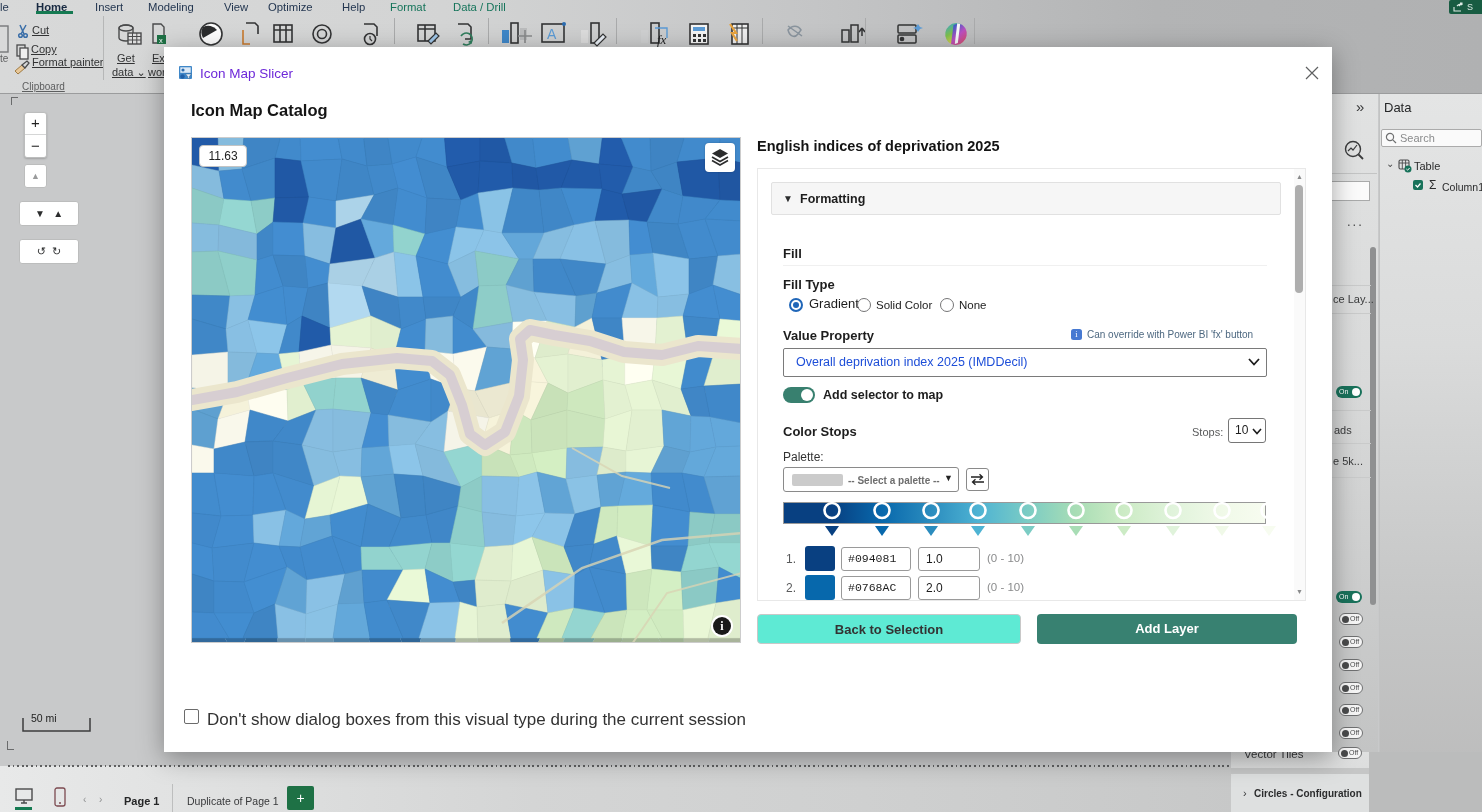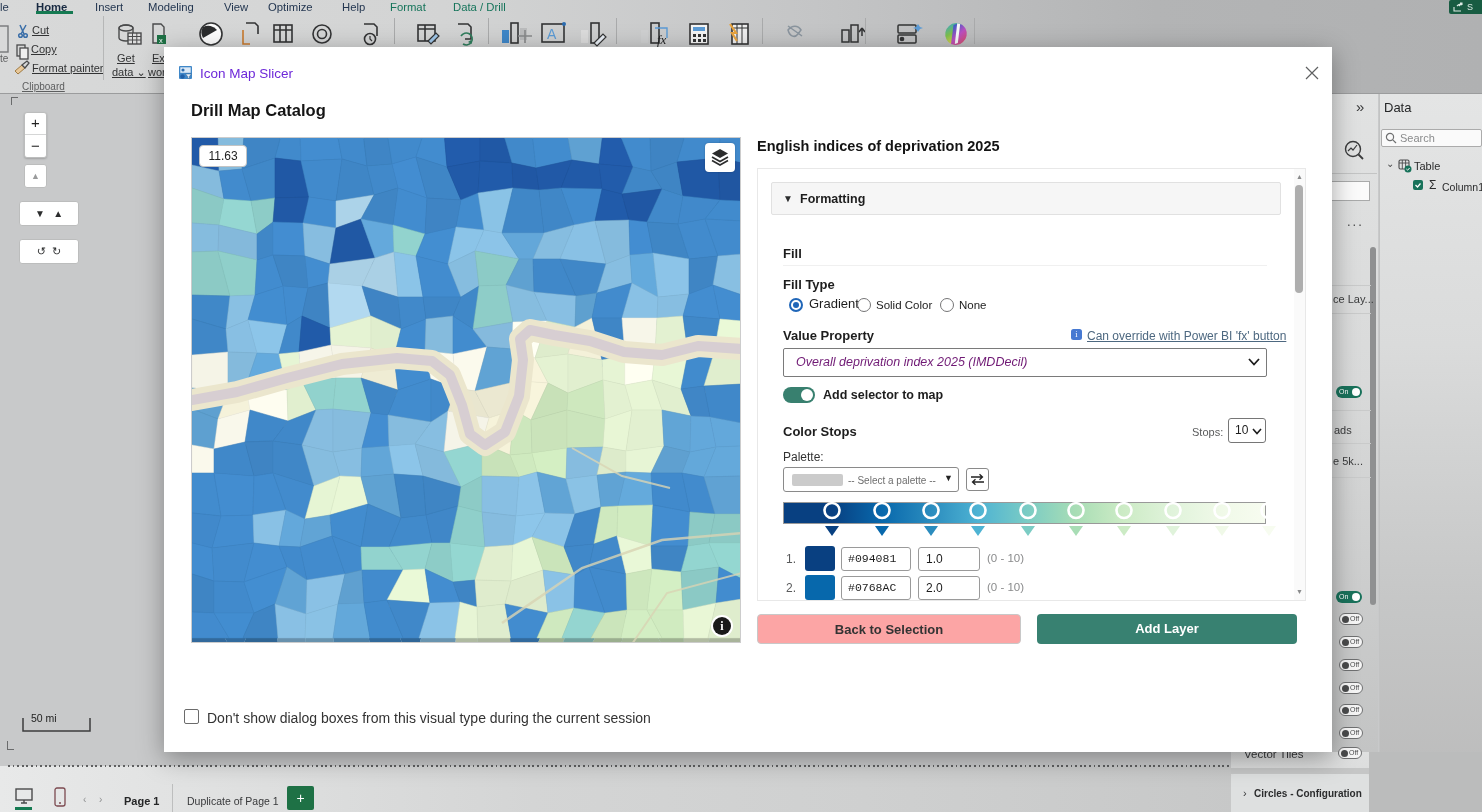--- a/index.html
+++ b/index.html
@@ -72,21 +72,21 @@
     <rect x="20" y="26" width="8" height="11" fill="#efefef"></rect>
   </g>
 
   <g>
     <path d="M15 49 l7 -6 3 3 -7 6 z" fill="#e8c89a" stroke="#a07b42" stroke-width="1"></path>
     <path d="M22 43 l5 -4 2 2 -4 5 z" fill="none" stroke="#4a4b4c" stroke-width="1.3"></path>
   </g>
 </svg>
 <div class="rtx" style="left:32px;top:24px;">Cut</div>
 <div class="rtx" style="left:31px;top:43px;">Copy</div>
-<div class="rtx" style="left:32px;top:62px;">Format painter</div>
+<div class="rtx" style="left:32px;top:56px;">Format painter</div>
 <div class="rtx rgray" style="left:22px;top:81px;">Clipboard</div>
 <div class="vsep" style="left:103px;"></div>
 
 <svg class="abs" style="left:115px;top:24px;" width="30" height="26" viewBox="0 0 30 26">
   <g stroke="#4a4b4c" stroke-width="1.4" fill="none">
    <path d="M4 4 a7 3 0 0 1 14 0 v10 a7 3 0 0 1 -14 0 z"></path>
    <ellipse cx="11" cy="4" rx="7" ry="3"></ellipse>
   </g>
   <rect x="13" y="9" width="13" height="11" fill="#dddddd" stroke="#4a4b4c" stroke-width="1.4"></rect>
   <path d="M13 12.5 h13 M13 16 h13 M17.5 9 v11 M21.8 9 v11" stroke="#4a4b4c" stroke-width="1"></path>
@@ -321,21 +321,21 @@
  <rect x="0" y="0" width="13" height="13" rx="1" fill="#3f87c8"></rect>
  <rect x="1.3" y="1.3" width="10.4" height="5.5" fill="#dce9f6"></rect>
  <circle cx="4" cy="4" r="1.6" fill="#2b6cb0"></circle>
  <path d="M6.5 8 h6 l-2.2 2.5 v2.5 l-1.6 -1 v-1.5 z" fill="#eef3fa" stroke="#2b5c8f" stroke-width="0.5"></path>
  <circle cx="3.5" cy="10.5" r="2.2" fill="#1f5fa8"></circle>
 </svg>
 <div class="abs" style="left:200px;top:66px;font-size:13.5px;color:#6d28d9;">Icon Map Slicer</div>
 <svg class="abs" style="left:1305px;top:66px;" width="14" height="14" viewBox="0 0 14 14">
  <path d="M1 1 L13 13 M13 1 L1 13" stroke="#5f6061" stroke-width="1.2"></path>
 </svg>
-<div class="abs" style="left:191px;top:101px;font-size:16.5px;font-weight:bold;color:#141414;">Drill Map Catalog</div>
+<div class="abs" style="left:191px;top:101px;font-size:16.5px;font-weight:bold;color:#141414;">Icon Map Catalog</div>
 
 <div class="abs" style="left:191px;top:137px;width:550px;height:506px;overflow:hidden;border:1px solid #cccccc;">
     <svg width="550" height="506" viewBox="0 0 550 506" style="display:block">
 <rect width="550" height="506" fill="#bcd9ec"></rect>
 <polygon points="0,1 26,1 27,40 0,34" fill="#19447f"></polygon>
 <polygon points="26,1 52,1 50,38 27,40" fill="#658ea7"></polygon>
 <polygon points="52,1 90,1 83,27 50,38" fill="#2f6595"></polygon>
 <polygon points="90,1 108,1 109,30 83,27" fill="#31689b"></polygon>
 <polygon points="108,1 145,1 150,28 109,30" fill="#326b9e"></polygon>
 <polygon points="145,1 171,1 175,35 150,28" fill="#31689b"></polygon>
@@ -979,44 +979,44 @@
 <div class="abs" style="left:789px;top:298px;width:14px;height:14px;border:2px solid #2066b8;border-radius:50%;"></div>
 <div class="abs" style="left:793px;top:302px;width:6px;height:6px;background:#2066b8;border-radius:50%;"></div>
 <div class="abs" style="left:809px;top:296px;font-size:13px;color:#1d1d1d;">Gradient</div>
 <div class="abs" style="left:857px;top:298px;width:14px;height:14px;border:1.4px solid #757576;border-radius:50%;"></div>
 <div class="abs" style="left:876px;top:299px;font-size:11.5px;color:#1d1d1d;">Solid Color</div>
 <div class="abs" style="left:940px;top:298px;width:14px;height:14px;border:1.4px solid #757576;border-radius:50%;"></div>
 <div class="abs" style="left:959px;top:299px;font-size:11.5px;color:#1d1d1d;">None</div>
 
 <div class="abs b13" style="left:783px;top:328px;">Value Property</div>
 <div class="abs" style="left:1071px;top:329px;width:11px;height:11px;background:#4679d2;border-radius:2.5px;color:#fff;font-size:8.5px;text-align:center;line-height:11px;font-family:'Liberation Serif',serif;">i</div>
-<div class="abs" style="left:1087px;top:329px;font-size:12px;color:#4d6880;text-decoration:underline;">Can override with Power BI 'fx' button</div>
+<div class="abs" style="left:1087px;top:329px;font-size:10px;color:#4d6880;">Can override with Power BI 'fx' button</div>
 
 <div class="abs" style="left:783px;top:348px;width:484px;height:29px;border:1px solid #7a7a7a;border-radius:2px;background:#fff;"></div>
-<div class="abs" style="left:796px;top:355px;font-size:12.5px;color:#701a75;font-style:italic;">Overall deprivation index 2025 (IMDDecil)</div>
+<div class="abs" style="left:796px;top:355px;font-size:12.5px;color:#1d4ed8;">Overall deprivation index 2025 (IMDDecil)</div>
 <svg class="abs" style="left:1248px;top:358px;" width="12" height="8" viewBox="0 0 12 8">
     <path d="M1 1 L6 6.5 L11 1" fill="none" stroke="#1d1d1d" stroke-width="1.8"></path>
   </svg>
 
 <div class="abs" style="left:783px;top:387px;width:32px;height:16px;background:#38806f;border-radius:8px;"></div>
 <div class="abs" style="left:801px;top:389px;width:12px;height:12px;background:#fff;border-radius:50%;"></div>
 <div class="abs" style="left:823px;top:388px;font-size:12.5px;font-weight:bold;color:#1d1d1d;">Add selector to map</div>
 
 <div class="abs b13" style="left:783px;top:424px;">Color Stops</div>
 <div class="abs" style="left:1192px;top:426px;font-size:11px;color:#5a5b5c;">Stops:</div>
 <div class="abs" style="left:1228px;top:418px;width:38px;height:25px;border:1px solid #767676;border-radius:3px;background:#fff;"></div>
 <div class="abs" style="left:1235px;top:423px;font-size:12px;color:#1d1d1d;">10</div>
 <svg class="abs" style="left:1252px;top:428px;" width="10" height="7" viewBox="0 0 10 7">
     <path d="M1 1 L5 5.5 L9 1" fill="none" stroke="#1d1d1d" stroke-width="1.6"></path>
   </svg>
 
 <div class="abs" style="left:783px;top:450px;font-size:12px;color:#333;">Palette:</div>
 <div class="abs" style="left:783px;top:467px;width:176px;height:25px;border:1px solid #8a8a8a;border-radius:3px;background:#fff;"></div>
 <div class="abs" style="left:792px;top:474px;width:51px;height:12px;background:#cbcbcb;border-radius:2px;"></div>
-<div class="abs" style="left:848px;top:475px;font-size:10px;color:#6e6e6e;">-- Select a palette --</div>
+<div class="abs" style="left:848px;top:475px;font-size:10px;color:#6e6e6e;font-weight:bold;">-- Select a palette --</div>
 <div class="abs" style="left:944px;top:473px;font-size:9px;color:#222;">▼</div>
 <div class="abs" style="left:966px;top:468px;width:23px;height:23px;border:1px solid #8a8a8a;border-radius:3px;background:#fff;"></div>
 <svg class="abs" style="left:970px;top:473px;" width="15" height="13" viewBox="0 0 15 13">
  <path d="M1 4 h11 M9.5 1.2 L12.5 4 L9.5 6.8" fill="none" stroke="#222" stroke-width="1.3"></path>
  <path d="M14 9 h-11 M5.5 6.2 L2.5 9 L5.5 11.8" fill="none" stroke="#222" stroke-width="1.3"></path>
 </svg>
 
 <div class="abs" style="left:783px;top:502px;width:483px;height:22px;border:1px solid #999;
  background:linear-gradient(90deg,#084081 0%,#084081 10.1%,#0868ac 20.3%,#2b8cbe 30.5%,#4eb3d3 40.4%,#7bccc4 50.7%,#a8ddb5 60.6%,#ccebc5 70.5%,#e0f3db 80.7%,#f0f9e8 90.9%,#f7fcf0 100%);"></div>
 <svg class="abs" style="left:783px;top:500px;" width="492" height="26" viewBox="0 0 492 26">
@@ -1053,16 +1053,16 @@
 <div class="abs" style="left:987px;top:552px;font-size:11.5px;color:#8a8b8c;">(0 - 10)</div>
 
 <div class="abs" style="left:786px;top:581px;font-size:12px;color:#5a5b5c;">2.</div>
 <div class="abs" style="left:805px;top:575px;width:30px;height:25px;background:#0768AC;border-radius:3px;"></div>
 <div class="abs" style="left:841px;top:576px;width:70px;height:24px;border:1px solid #9a9a9a;border-radius:3px;background:#fff;"></div>
 <div class="abs" style="left:848px;top:581px;font-size:11.5px;color:#1d1d1d;font-family:'Liberation Mono',monospace;">#0768AC</div>
 <div class="abs" style="left:918px;top:576px;width:62px;height:24px;border:1px solid #9a9a9a;border-radius:3px;background:#fff;"></div>
 <div class="abs" style="left:926px;top:581px;font-size:12px;color:#1d1d1d;">2.0</div>
 <div class="abs" style="left:987px;top:581px;font-size:11.5px;color:#8a8b8c;">(0 - 10)</div>
 
-<div class="abs" style="left:757px;top:614px;width:264px;height:30px;border:1px solid #c8c8c8;border-radius:4px;background:#fca5a5;font-size:13px;font-weight:bold;color:#333;text-align:center;line-height:29px;">Back to Selection</div>
+<div class="abs" style="left:757px;top:614px;width:264px;height:30px;border:1px solid #c8c8c8;border-radius:4px;background:#5eead4;font-size:13px;font-weight:bold;color:#333;text-align:center;line-height:29px;">Back to Selection</div>
 <div class="abs" style="left:1037px;top:614px;width:260px;height:30px;border-radius:4px;background:#388171;font-size:13px;font-weight:bold;color:#fff;text-align:center;line-height:30px;">Add Layer</div>
 
 <div class="abs" style="left:184px;top:709px;width:15px;height:15px;border:1.5px solid #6b6b6b;border-radius:2px;background:#fff;"></div>
-<div class="abs" style="left:207px;top:710px;font-size:14px;color:#333;">Don't show dialog boxes from this visual type during the current session</div>
+<div class="abs" style="left:207px;top:710px;font-size:17px;color:#333;">Don't show dialog boxes from this visual type during the current session</div>
 </body></html>

